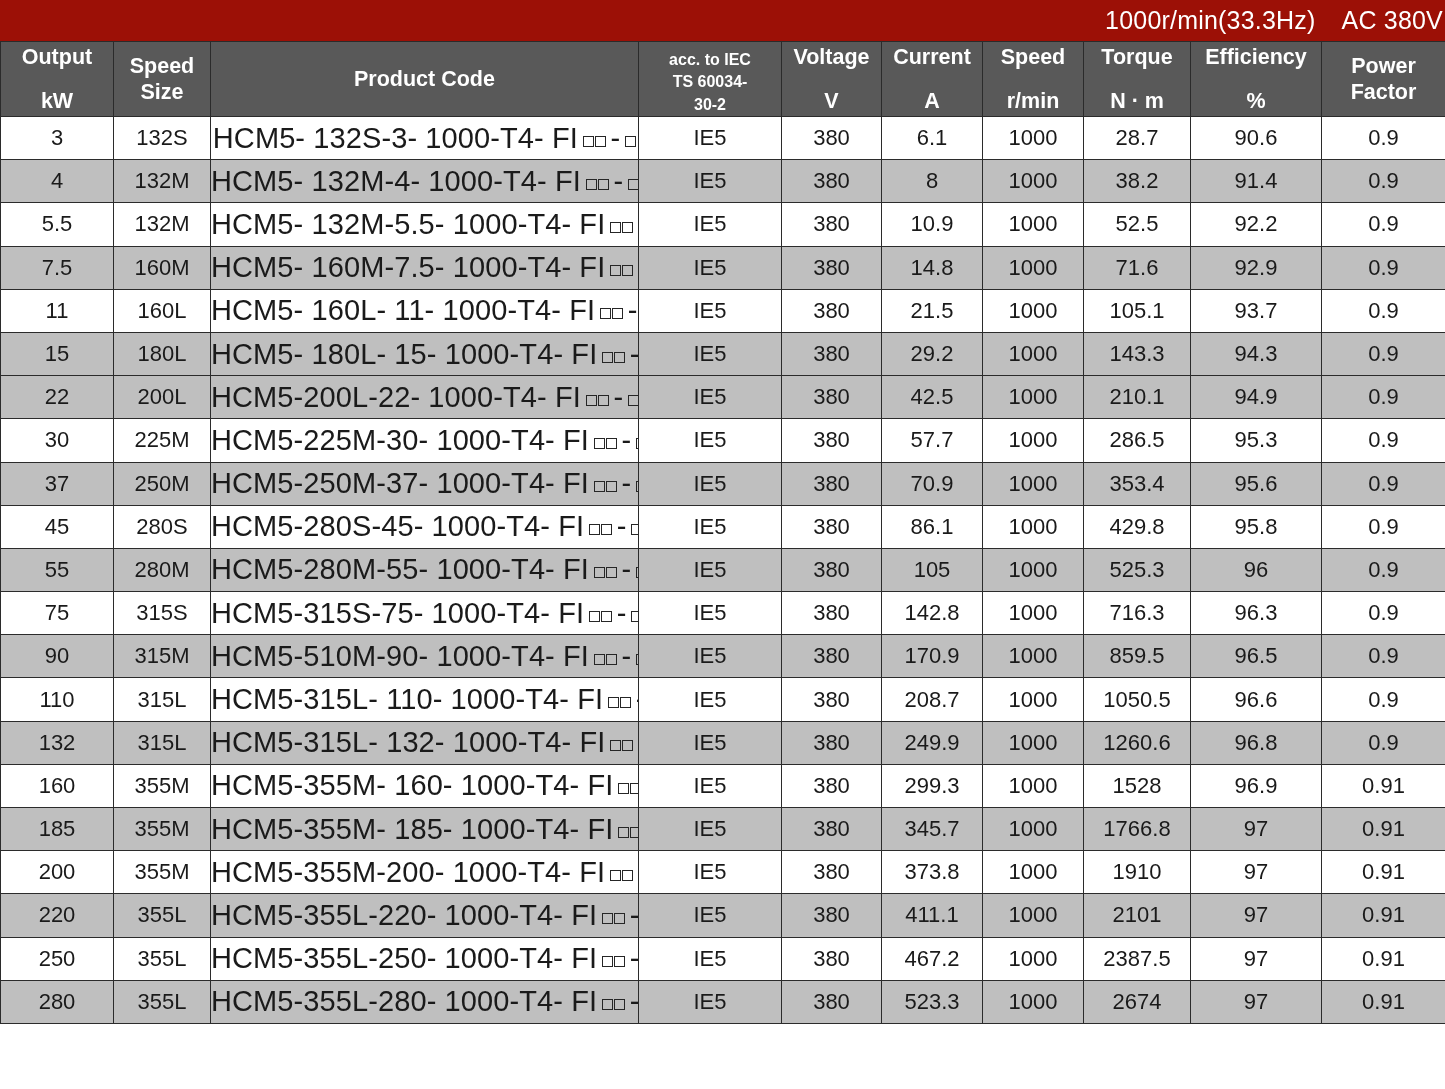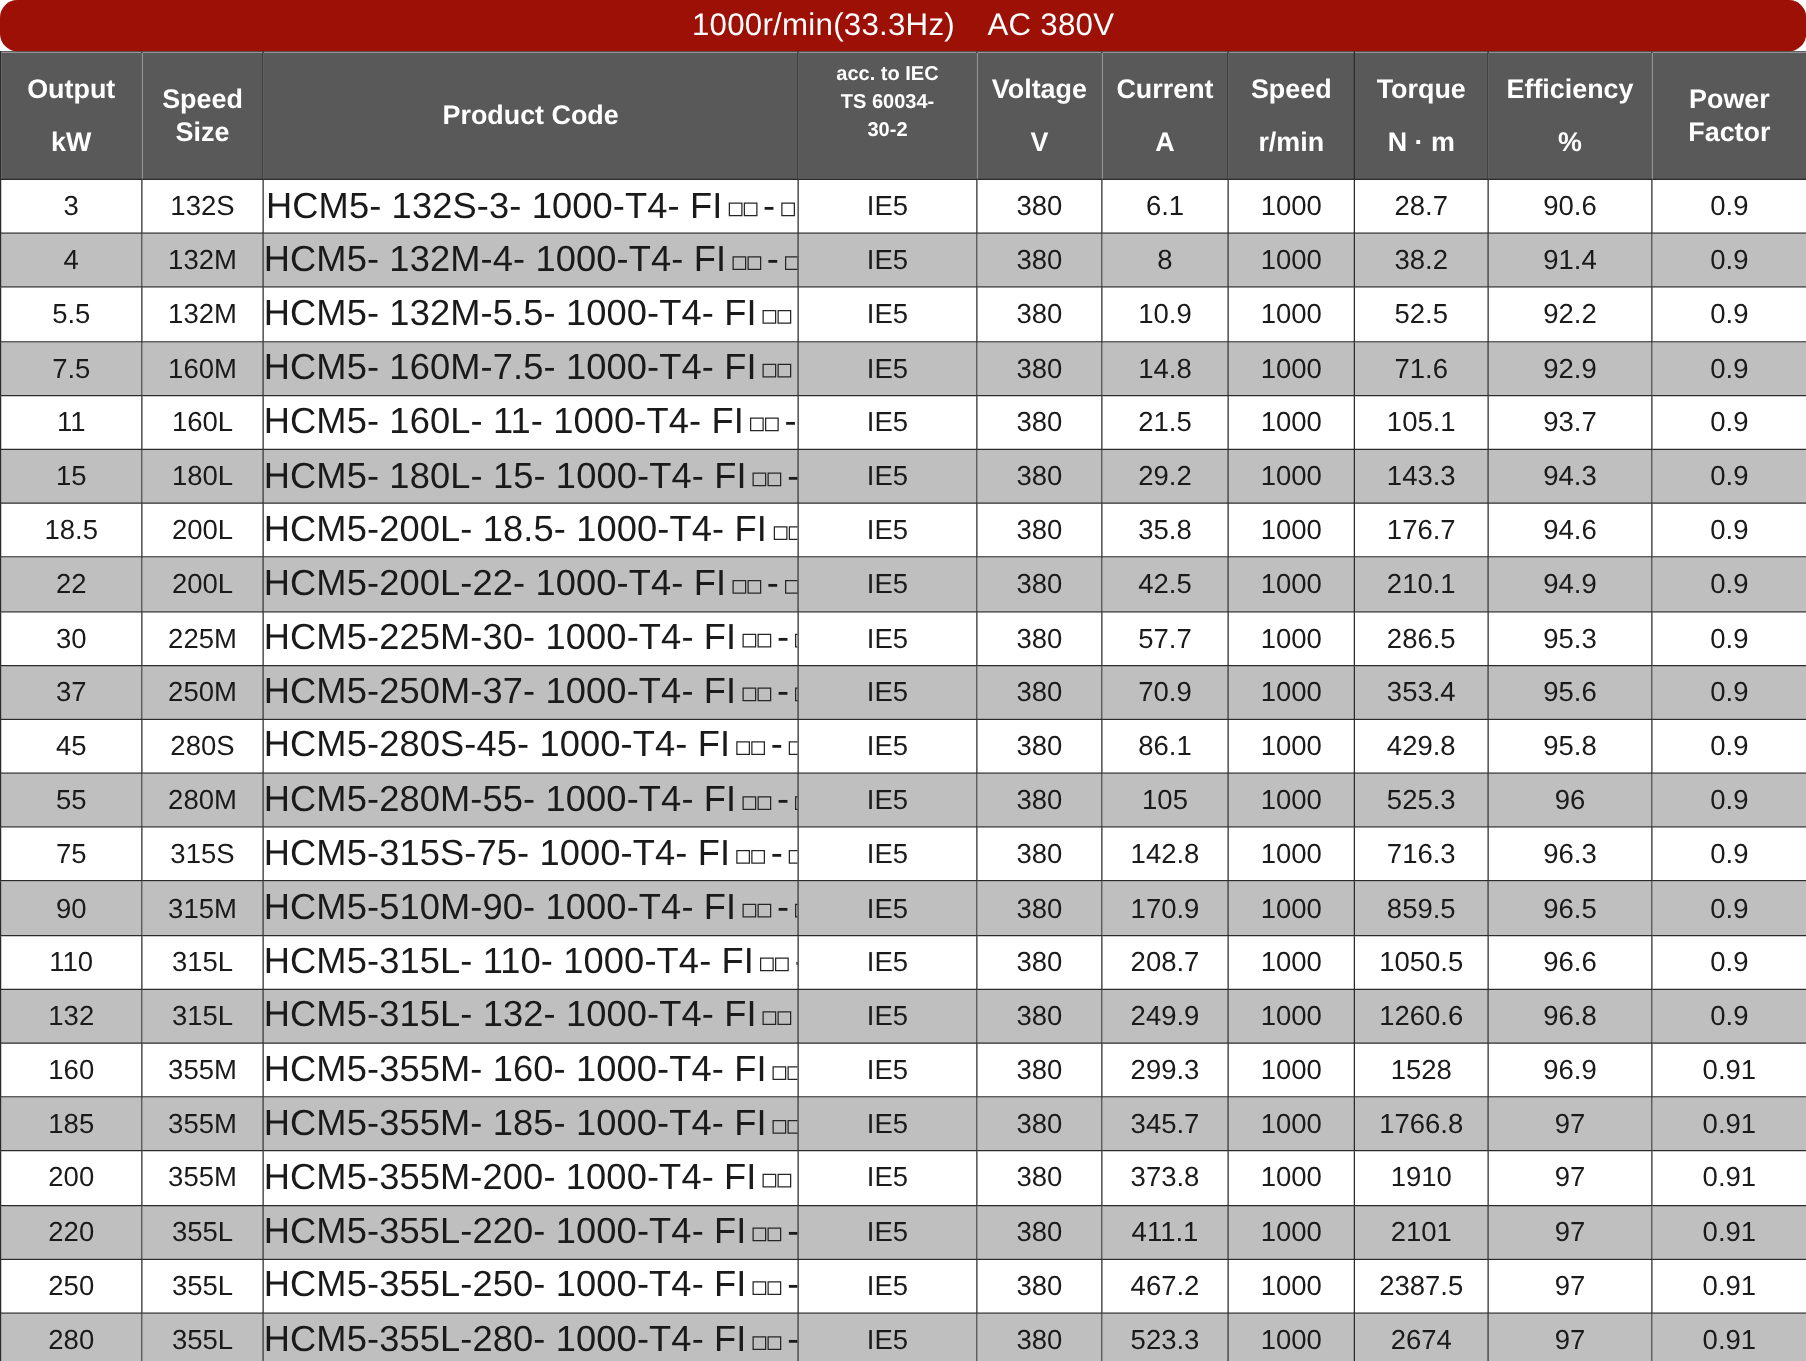--- a/index.html
+++ b/index.html
@@ -21,27 +21,26 @@
     overflow: hidden;
   }
 
   
   .title-bar {
     height: 41px;
     background: #9c1006;
     color: #ffffff;
     display: flex;
     align-items: center;
-    justify-content: center;
+    justify-content: flex-end;
     font-size: 25px;
     letter-spacing: 0.2px;
     box-sizing: border-box;
     border-left: 2px solid #9c1006;
     border-right: 2px solid #9c1006;
-    border-radius: 14px;
   }
   .title-bar .t-speed { white-space: pre; }
   .title-bar .t-volt  { white-space: pre; margin-left: 26px; }
 
   
   table.spec {
     border-collapse: collapse;
     table-layout: fixed;
     width: 1445px;
   }
@@ -58,21 +57,21 @@
 
   table.spec th, table.spec td {
     border: 1px solid #2b2b2b;
     text-align: center;
     vertical-align: middle;
     padding: 0;
     box-sizing: border-box;
   }
 
   
-  thead tr { height: 102px; }
+  thead tr { height: 75px; }
   thead th {
     background: #595959;
     color: #ffffff;
     font-size: 21.5px;
     font-weight: bold;
     line-height: 1.22;
     overflow: hidden;
     padding: 0 2px;
   }
   thead th .hl { display: block; }
@@ -260,32 +259,20 @@
           <td>180L</td>
           <td class="code"><span>HCM5- 180L- 15- 1000-T4- FI</span><span class="ph ph-lead"></span><span class="ph"></span><span class="ph-sep">-</span><span class="ph"></span></td>
           <td>IE5</td>
           <td>380</td>
           <td>29.2</td>
           <td>1000</td>
           <td>143.3</td>
           <td>94.3</td>
           <td>0.9</td>
         </tr>
-        <tr>
-          <td>18.5</td>
-          <td>200L</td>
-          <td class="code"><span>HCM5-200L- 18.5- 1000-T4- FI</span><span class="ph ph-lead"></span><span class="ph"></span><span class="ph-sep">-</span><span class="ph"></span></td>
-          <td>IE5</td>
-          <td>380</td>
-          <td>35.8</td>
-          <td>1000</td>
-          <td>176.7</td>
-          <td>94.6</td>
-          <td>0.9</td>
-        </tr>
         <tr class="alt">
           <td>22</td>
           <td>200L</td>
           <td class="code"><span>HCM5-200L-22- 1000-T4- FI</span><span class="ph ph-lead"></span><span class="ph"></span><span class="ph-sep">-</span><span class="ph"></span></td>
           <td>IE5</td>
           <td>380</td>
           <td>42.5</td>
           <td>1000</td>
           <td>210.1</td>
           <td>94.9</td>

